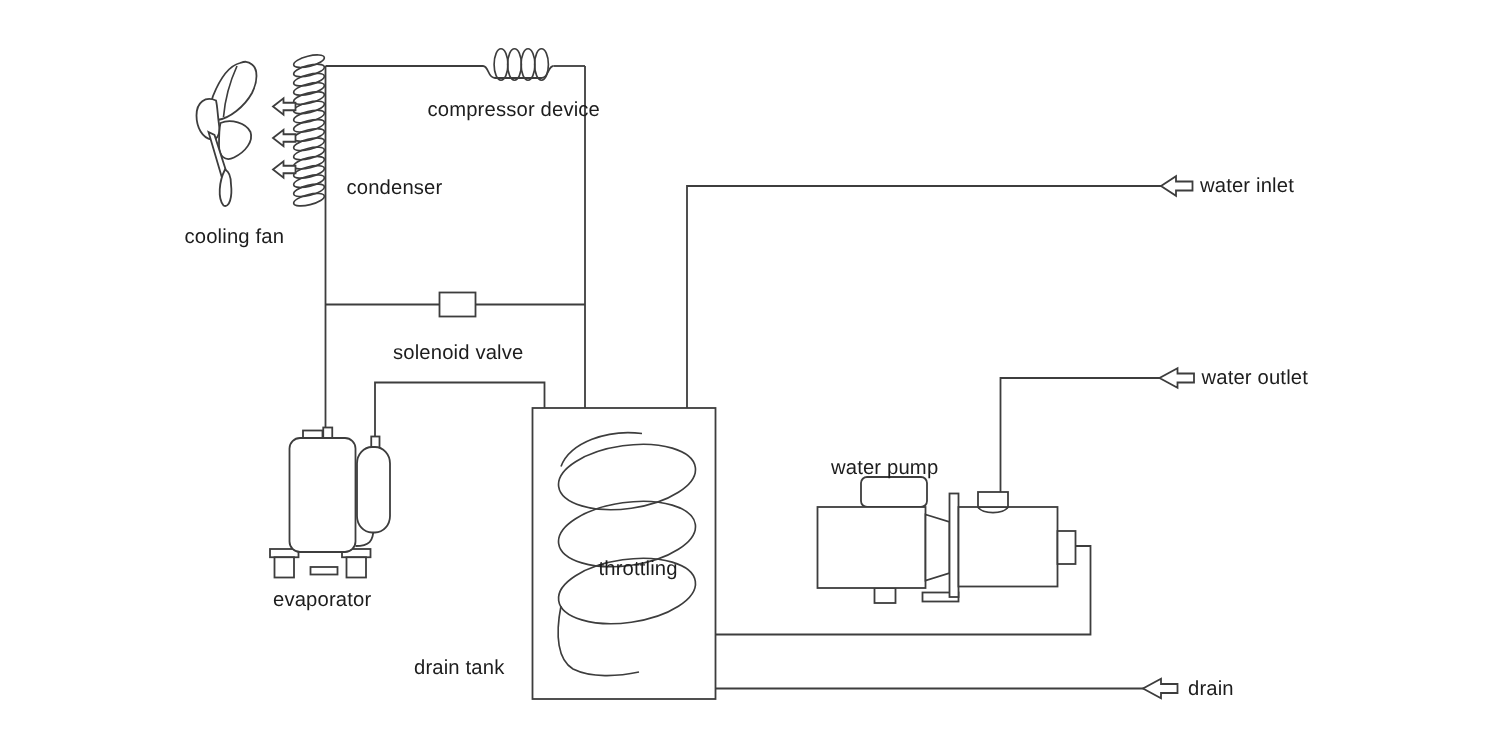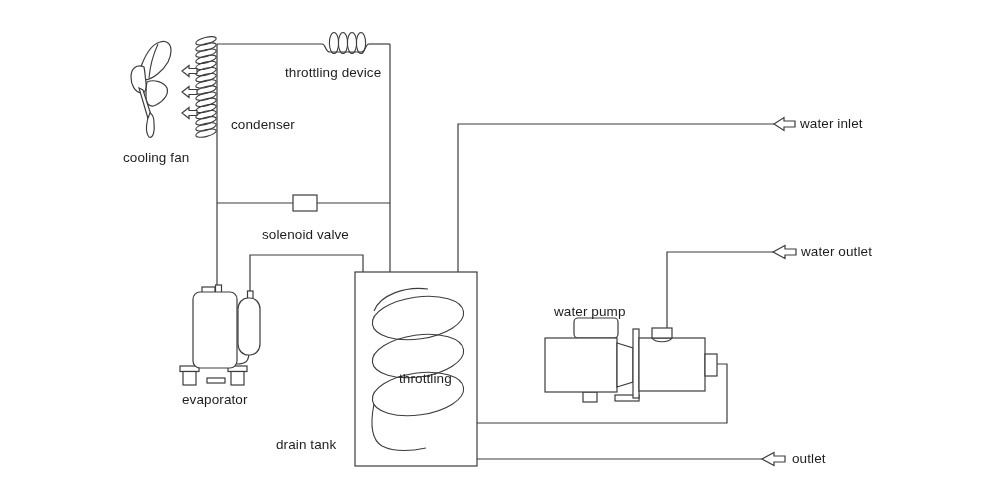--- a/index.html
+++ b/index.html
@@ -140,23 +140,23 @@
     <g>
       <path class="shape" d="M796,252 L784,245.5 L784,249 L773,249 L773,255 L784,255 L784,258.5 Z" transform="rotate(180 784.5 252)"></path>
     </g>
     <g>
       <path class="shape" d="M785,459 L773,452.5 L773,456 L762,456 L762,462 L773,462 L773,465.5 Z" transform="rotate(180 773.5 459)"></path>
     </g>
   </svg>
 
   <div class="lbl" style="left:123px;top:150px">cooling fan</div>
   <div class="lbl" style="left:231px;top:117px">condenser</div>
-  <div class="lbl" style="left:285px;top:65px">throttling device</div>
+  <div class="lbl" style="left:285px;top:65px">compressor device</div>
   <div class="lbl" style="left:262px;top:227px">solenoid valve</div>
   <div class="lbl" style="left:182px;top:392px">evaporator</div>
   <div class="lbl" style="left:276px;top:437px">drain tank</div>
   <div class="lbl" style="left:399px;top:371px">throttling</div>
   <div class="lbl" style="left:554px;top:304px">water pump</div>
   <div class="lbl" style="left:800px;top:116px">water inlet</div>
   <div class="lbl" style="left:801px;top:244px">water outlet</div>
-  <div class="lbl" style="left:792px;top:451px">outlet</div>
+  <div class="lbl" style="left:792px;top:451px">drain</div>
 
 </div>
 
 </body></html>

